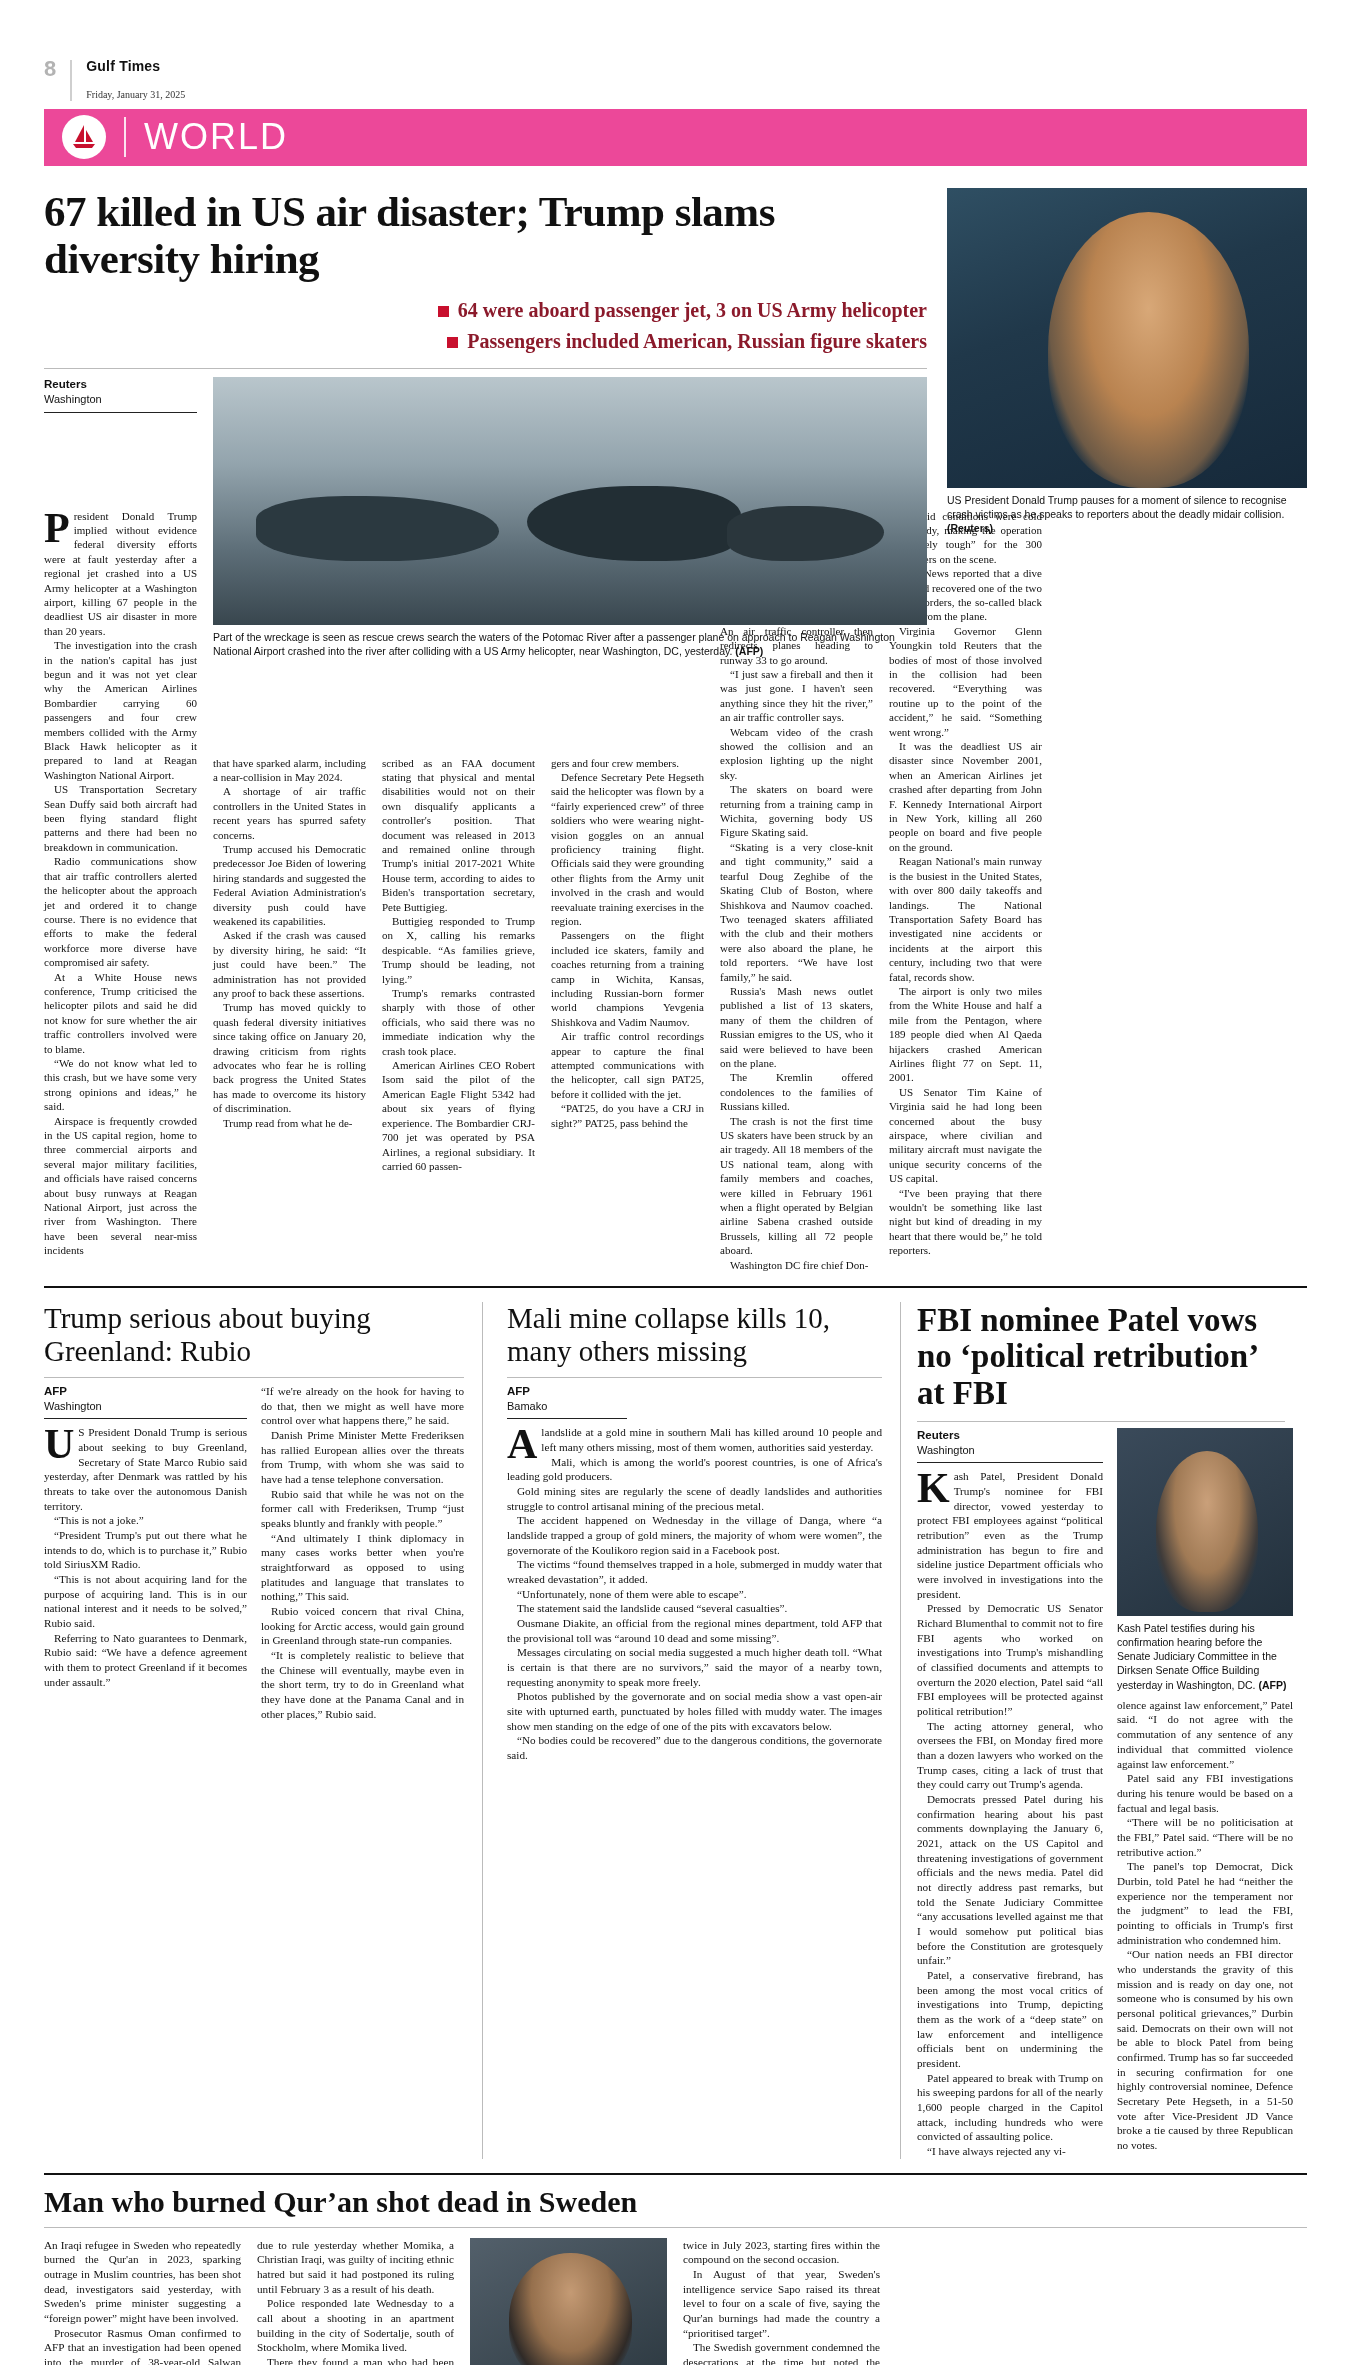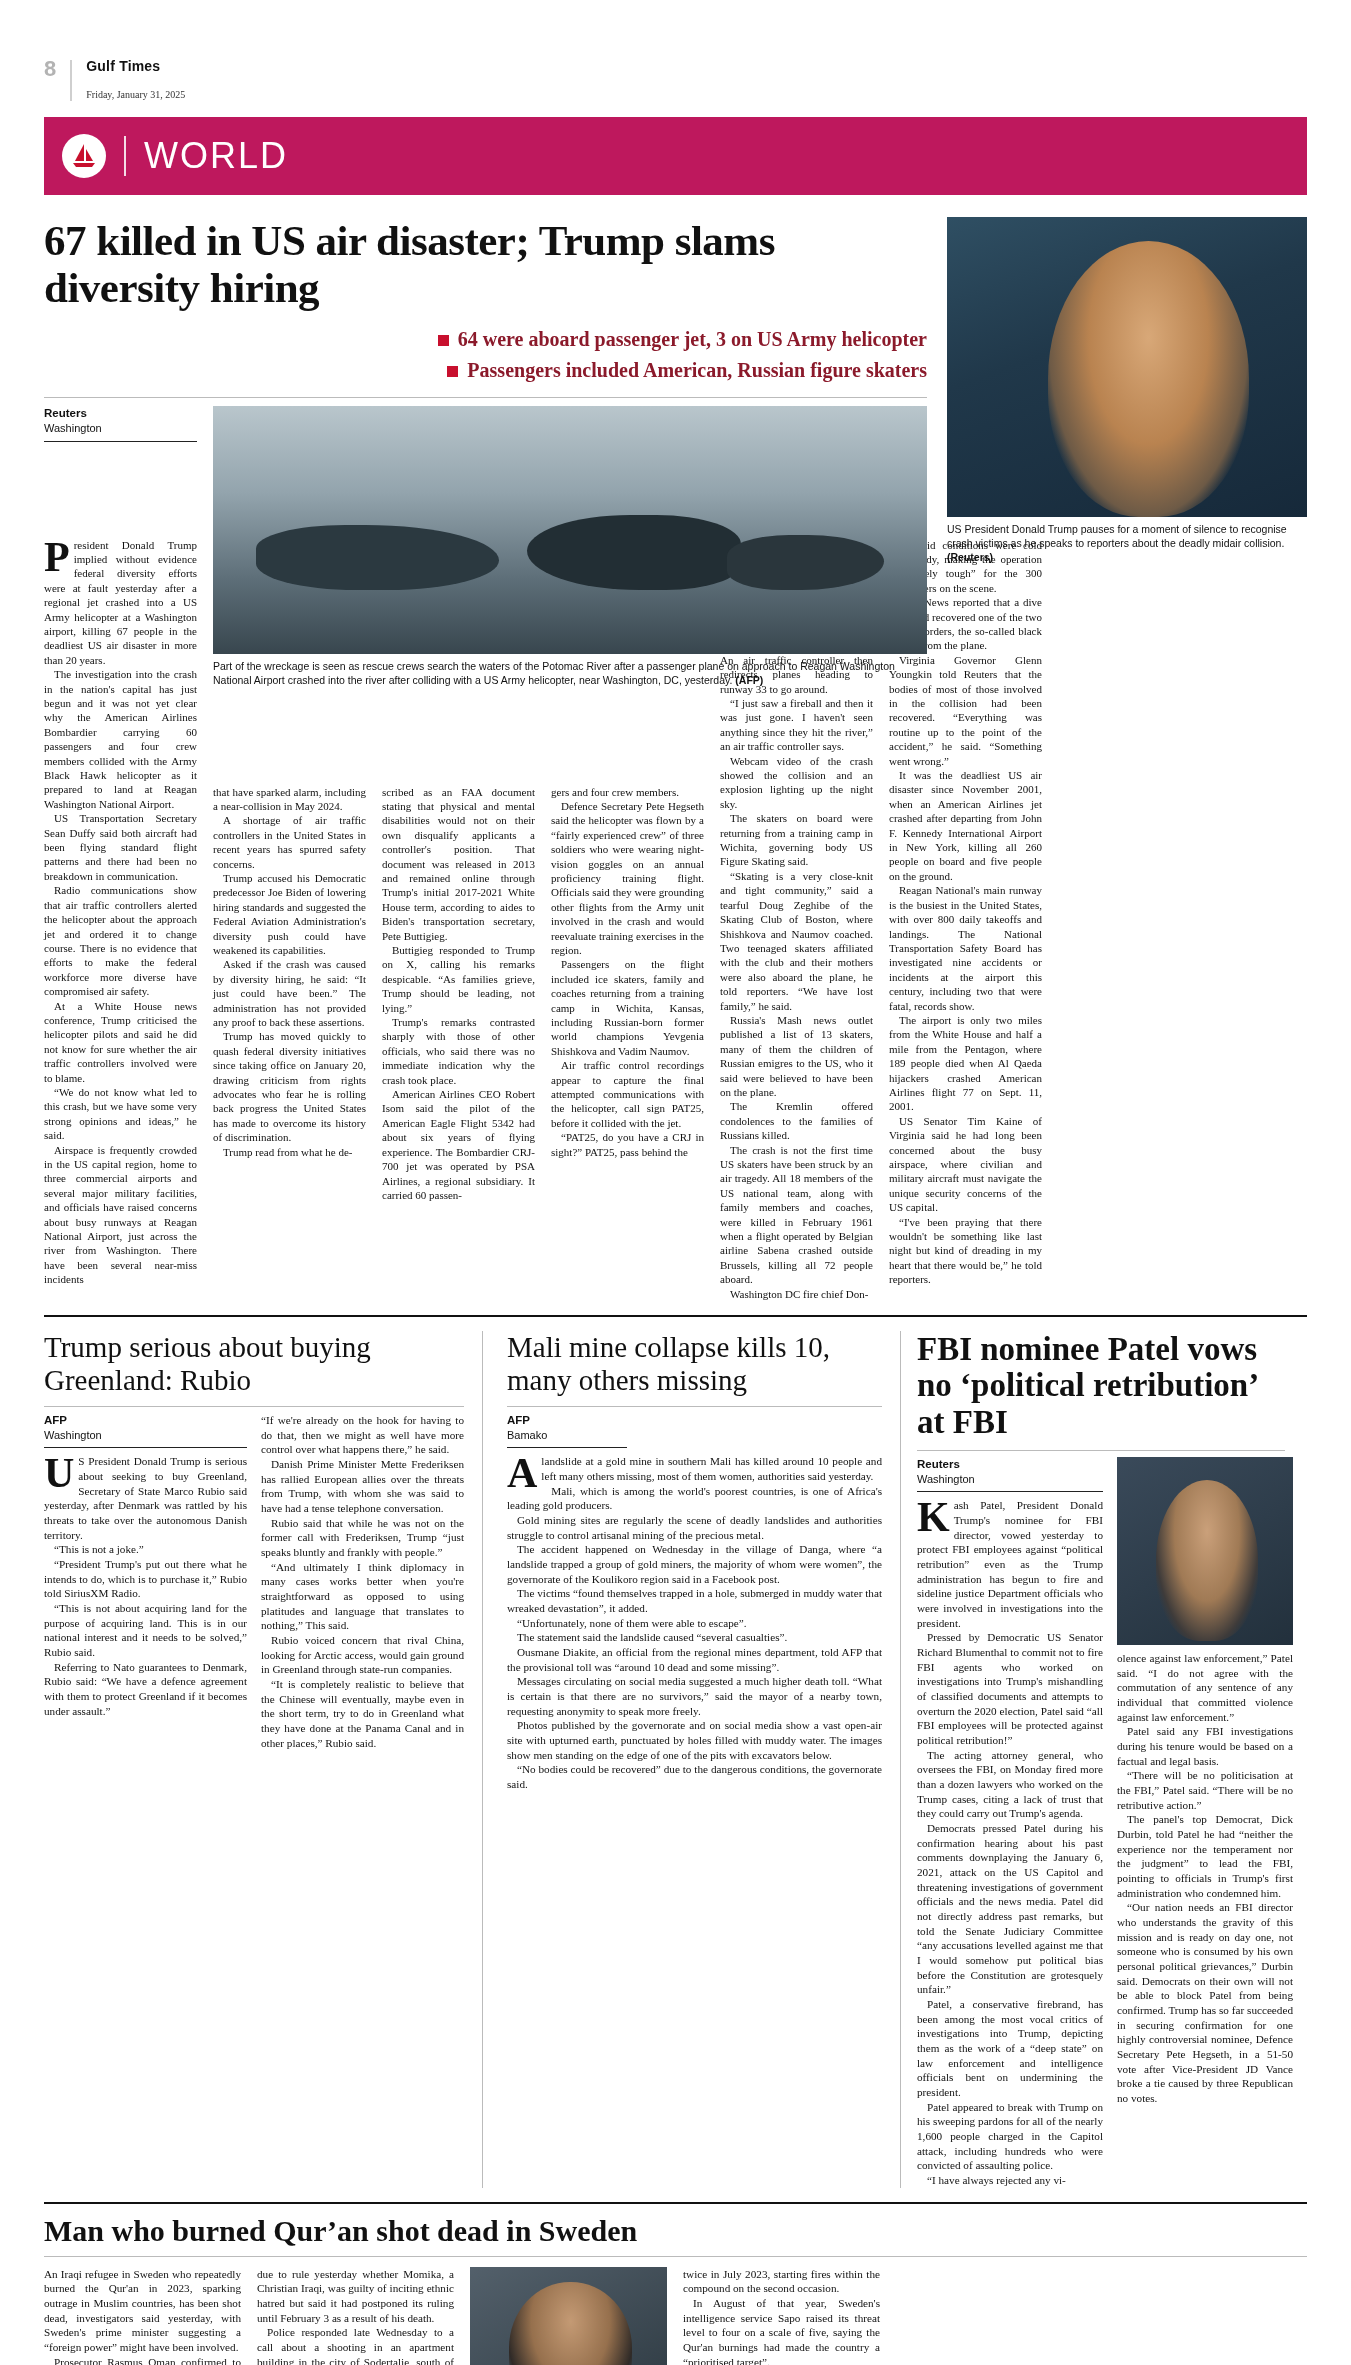--- a/index.html
+++ b/index.html
@@ -14,21 +14,21 @@
 
   
   .folio { display:flex; align-items:flex-start; gap:14px; padding-top:58px; }
   .folio-num { font-family:"Liberation Sans", sans-serif; font-weight:bold; font-size:22px; color:#b3b3b3; line-height:1; }
   .folio-rule { width:2px; background:#cfcfcf; align-self:stretch; margin-top:2px; }
   .folio-text { line-height:1.15; }
   .folio-title { font-family:"Liberation Sans", sans-serif; font-weight:bold; font-size:14px; letter-spacing:.2px; }
   .folio-date { font-family:Liberation Serif, serif; font-size:10px; color:#333; margin-top:15px; }
 
   
-  .banner { margin-top:16px; height:78px; background:#be185d; display:flex; align-items:center; padding-left:18px; }
+  .banner { margin-top:8px; height:57px; background:#ec4899; display:flex; align-items:center; padding-left:18px; }
   .banner-logo {
     width:44px; height:44px; border-radius:50%; background:#ffffff;
     display:flex; align-items:center; justify-content:center; flex:0 0 auto;
   }
   .banner-sep { width:2px; height:40px; background:#ffffff; opacity:.85; margin:0 18px; }
   .banner-title { color:#fff; font-family:"Liberation Sans", sans-serif; font-weight:300; font-size:36px; letter-spacing:2px; }
 
   
   .lead { display:flex; gap:20px; margin-top:22px; }
   .lead-left { width:calc(100% - 380px); }
@@ -316,20 +316,24 @@
           <p class="body dropcap">Kash Patel, President Donald Trump's nominee for FBI director, vowed yesterday to protect FBI employees against “political retribution” even as the Trump administration has begun to fire and sideline justice Department officials who were involved in investigations into the president.</p>
           <p class="body">Pressed by Democratic US Senator Richard Blumenthal to commit not to fire FBI agents who worked on investigations into Trump's mishandling of classified documents and attempts to overturn the 2020 election, Patel said “all FBI employees will be protected against political retribution!”</p>
           <p class="body">The acting attorney general, who oversees the FBI, on Monday fired more than a dozen lawyers who worked on the Trump cases, citing a lack of trust that they could carry out Trump's agenda.</p>
           <p class="body">Democrats pressed Patel during his confirmation hearing about his past comments downplaying the January 6, 2021, attack on the US Capitol and threatening investigations of government officials and the news media. Patel did not directly address past remarks, but told the Senate Judiciary Committee “any accusations levelled against me that I would somehow put political bias before the Constitution are grotesquely unfair.”</p>
           <p class="body">Patel, a conservative firebrand, has been among the most vocal critics of investigations into Trump, depicting them as the work of a “deep state” on law enforcement and intelligence officials bent on undermining the president.</p>
           <p class="body">Patel appeared to break with Trump on his sweeping pardons for all of the nearly 1,600 people charged in the Capitol attack, including hundreds who were convicted of assaulting police.</p>
           <p class="body">“I have always rejected any vi-</p>
         </div>
         <div>
           <div class="patel-photo"></div>
+          <div class="cap">
+            <span>Kash Patel testifies during his confirmation hearing before the Senate Judiciary Committee in the Dirksen Senate Office Building yesterday in Washington, DC.</span>
+            <span class="src">(AFP)</span>
+          </div>
           <p class="body" style="margin-top:6px;">olence against law enforcement,” Patel said. “I do not agree with the commutation of any sentence of any individual that committed violence against law enforcement.”</p>
           <p class="body">Patel said any FBI investigations during his tenure would be based on a factual and legal basis.</p>
           <p class="body">“There will be no politicisation at the FBI,” Patel said. “There will be no retributive action.”</p>
           <p class="body">The panel's top Democrat, Dick Durbin, told Patel he had “neither the experience nor the temperament nor the judgment” to lead the FBI, pointing to officials in Trump's first administration who condemned him.</p>
           <p class="body">“Our nation needs an FBI director who understands the gravity of this mission and is ready on day one, not someone who is consumed by his own personal political grievances,” Durbin said. Democrats on their own will not be able to block Patel from being confirmed. Trump has so far succeeded in securing confirmation for one highly controversial nominee, Defence Secretary Pete Hegseth, in a 51-50 vote after Vice-President JD Vance broke a tie caused by three Republican no votes.</p>
         </div>
       </div>
     </div>
   </div>
 

